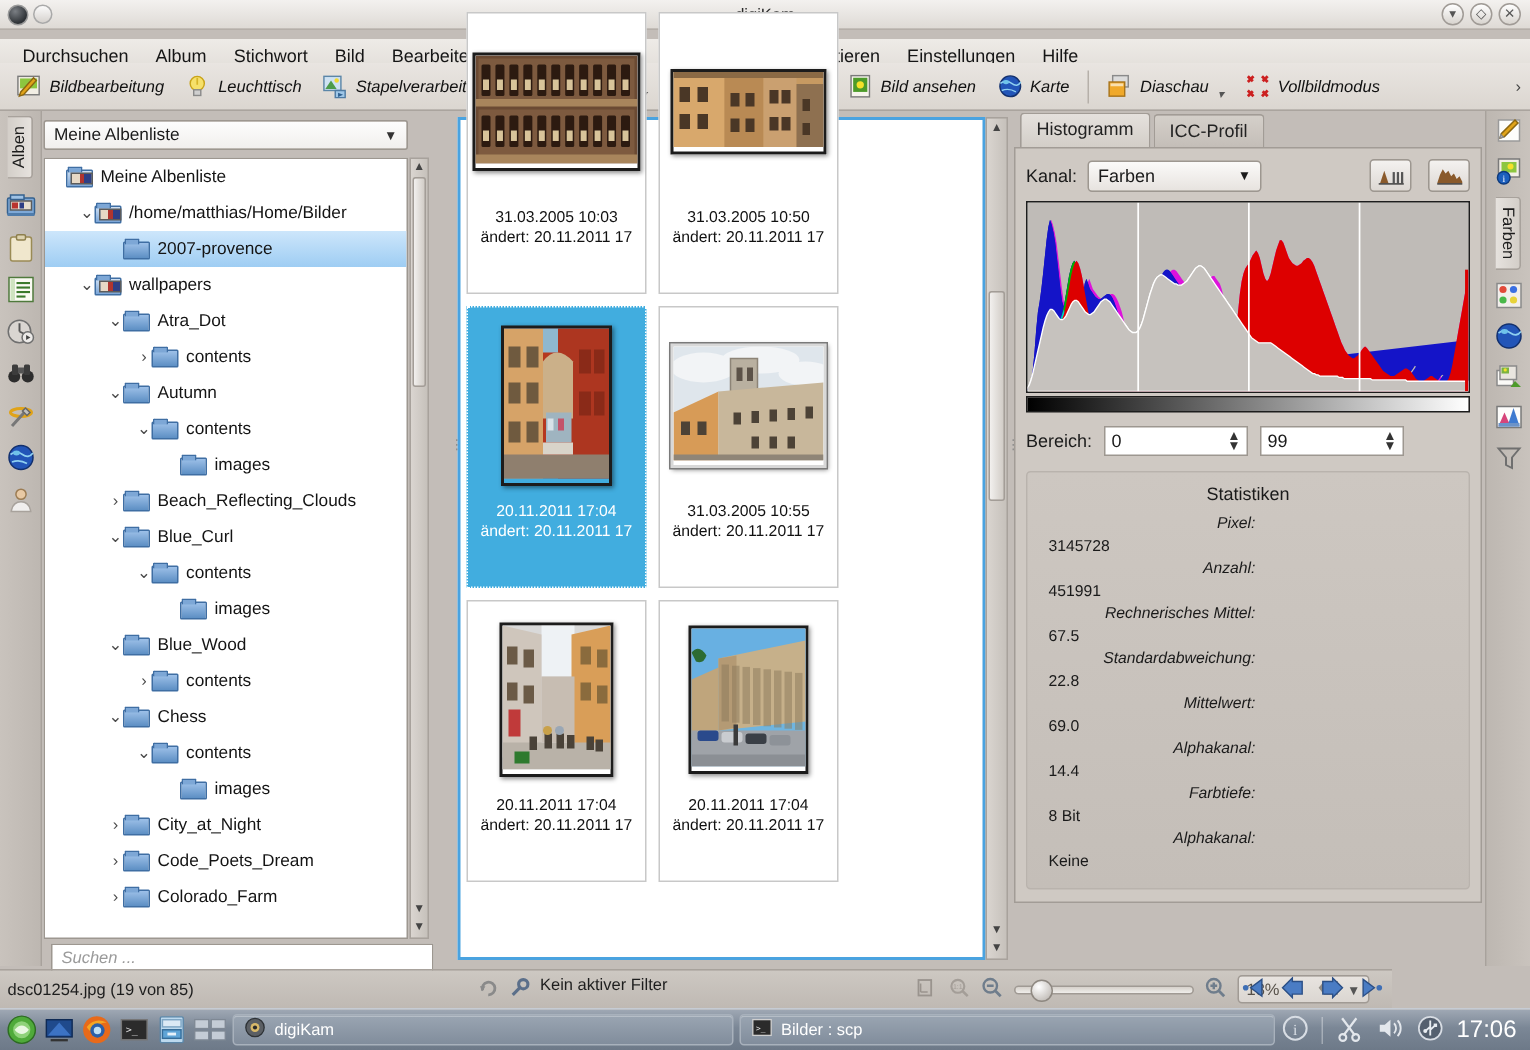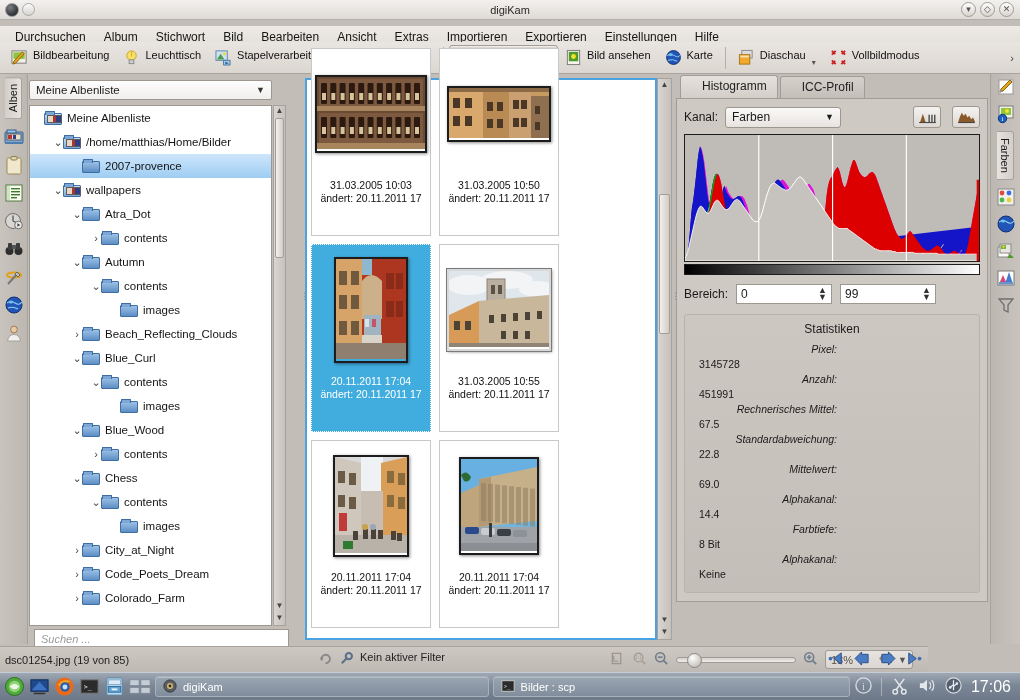--- a/index.html
+++ b/index.html
@@ -57,23 +57,23 @@
   .menu-item u { text-decoration:underline; }
 
   
   .toolbar {
     position:absolute; left:0; top:42px; width:1020px; height:32px;
     background:linear-gradient(#e9e5e1,#dbd6d0);
     border-bottom:1px solid #aaa49e;
     display:flex; align-items:center; padding-left:4px;
   }
   .tbtn {
-    display:flex; align-items:flex-start; gap:5px;
+    display:flex; align-items:center; gap:5px;
     padding:3px 6px; height:26px; font-size:11px; color:#111;
-    border:1px solid transparent; border-radius:3px; white-space:nowrap;
+    border:1px solid transparent; border-radius:3px; white-space:nowrap;font-style:italic;
   }
   .tbtn.active {
     background:linear-gradient(#dcd7d1,#c9c3bc);
     border:1px solid #a49d96;
     box-shadow: inset 0 1px 0 rgba(255,255,255,.55);
   }
   .tbtn.disabled { color:#9a948e; }
   .tb-sep { width:1px; height:22px; background:#b6b0a9; margin:0 5px; }
   .ic { width:17px; height:17px; display:inline-block; position:relative; flex:none;}
   .chev-small { font-size:8px; color:#555; align-self:flex-end; margin-left:1px;}
@@ -150,42 +150,42 @@
     background:#fff; border:1px solid #9d9790;
     display:flex; align-items:center; padding-left:6px;
     font-size:11px; color:#9a9a9a; font-style:italic;
   }
 
   
   .thumbview {
     position:absolute; left:305px; top:78px; width:352px; height:562px;
     background:#ffffff; border:2px solid #4aa3e0;
   }
-  .thumbgrid { position:absolute; left:4px; top:-72px; width:330px;margin-top:40px; }
+  .thumbgrid { position:absolute; left:4px; top:-72px; width:330px; }
   .trowgrid { display:flex; gap:8px; margin-bottom:8px; }
   .thumbcell {
     width:120px; height:188px; border:1px solid #c8c8c8; background:#fff;
     display:flex; flex-direction:column; align-items:center;
   }
   .thumbcell.selected { background:#41addf; border:1px dotted #ffffff; }
   .thumbcell .pic-wrap { height:130px; display:flex; align-items:center; justify-content:center; width:100%; }
   .pic { border:2px solid #1c1c1c; box-shadow:1px 1px 3px rgba(0,0,0,.45); }
   .pic.lightb { border:2px solid #d8d8d8; outline:1px solid #7a7a7a; }
   .caption { font-size:10.5px; text-align:center; line-height:13px; color:#111; }
   .thumbcell.selected .caption { color:#ffffff; }
 
   .vgrip { position:absolute; width:5px; font-size:9px; color:#8d8d8d; letter-spacing:0; line-height:3px;}
 
   
   .rightpanel {
     position:absolute; left:676px; top:76px; width:312px; height:564px;
   }
   .tabrow { display:flex; height:22px; align-items:flex-end; padding-left:4px;}
   .rtab {
-    padding:3px 10px 4px 21px; font-size:12px;
+    padding:3px 10px 4px 10px; font-size:12px;
     background:linear-gradient(#d5d0ca,#c4beb8);
     border:1px solid #a29c96; border-bottom:none; border-radius:3px 3px 0 0;
     margin-right:2px; color:#222;
   }
   .rtab.on {
     background:linear-gradient(#e5e1dd,#d3cec8);
     position:relative; z-index:2; padding-bottom:5px;
   }
   .rbox {
     border:1px solid #a29c96; background:#cfc9c3;

